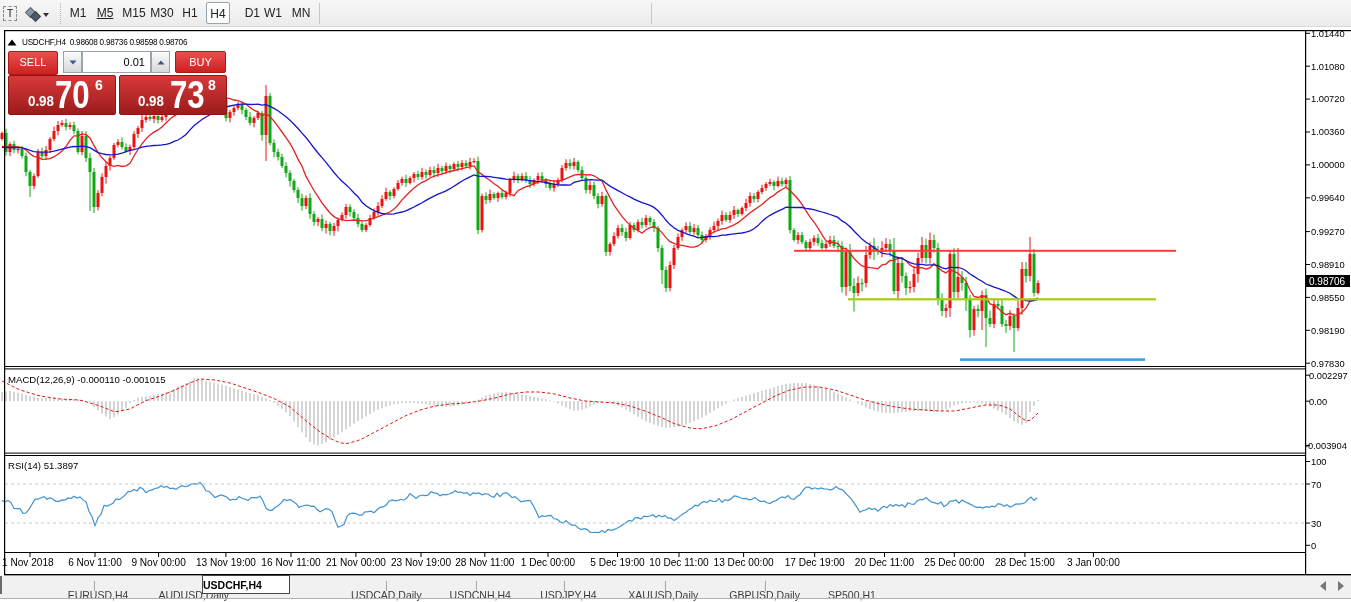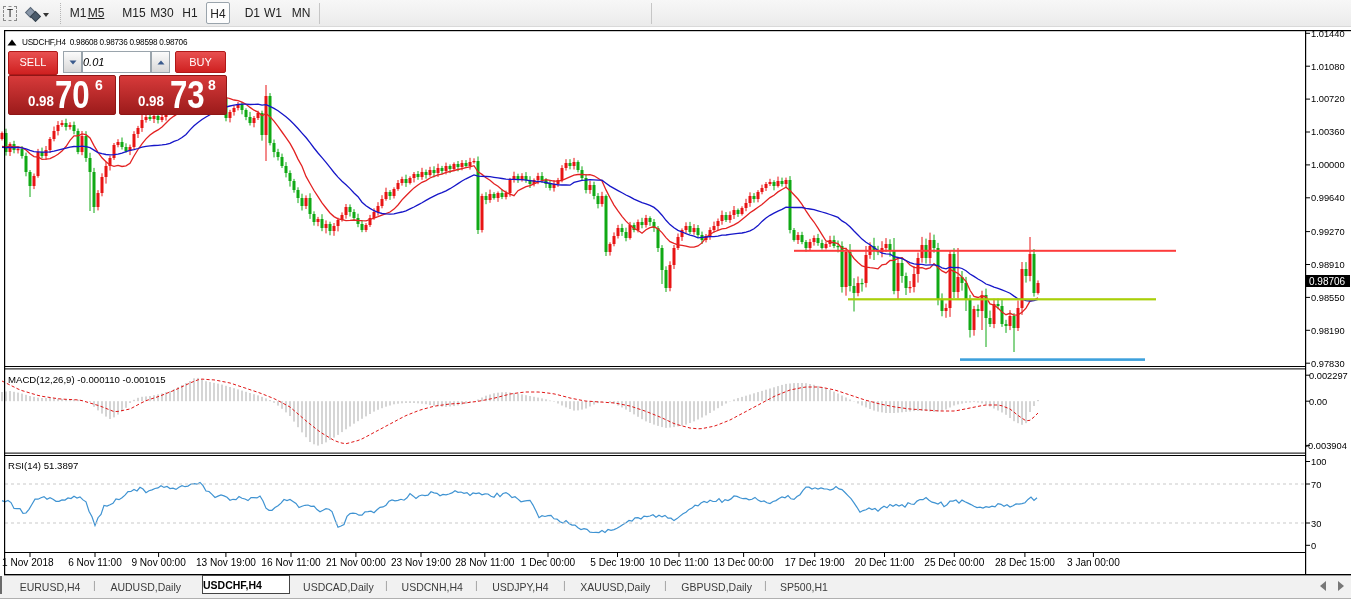--- a/index.html
+++ b/index.html
@@ -6,21 +6,21 @@
 .tfbtn { position:absolute; top:2px; width:28px; height:22px; line-height:22px; text-align:center; font-size:12px; color:#222; }
 .sel { background:#fdfdfd; border:1px solid #9aa4ac; border-radius:2px; }
 .vsep { position:absolute; top:3px; width:1px; height:21px; background:#c6c6c6; }
 #chartsvg { position:absolute; left:0; top:0; }
 #panel { position:absolute; left:8px; top:50px; width:219px; height:65px; }
 .rbtn { position:absolute; background:linear-gradient(#e85050,#cf2020); color:#fff; font-size:11px; text-align:center; border:1px solid #b01818; border-radius:2px; }
 .bigbox { position:absolute; background:linear-gradient(#d73a3a,#9c1b1b); border:1px solid #8f1616; border-radius:2px; color:#fff; }
 .spinbtn { position:absolute; width:19px; height:22px; background:linear-gradient(#fbfbfb,#d8d8d8); border:1px solid #9aa4ac; }
 .spinbtn:after { content:""; position:absolute; left:5px; }
 #tabs { position:absolute; left:0; top:576px; width:1351px; height:22px; background:#f1f1f1; font-size:10.5px; color:#3c3c3c; }
-.tab { position:absolute; top:5px; }
+.tab { position:absolute; top:13px;margin-left:48px; }
 .tsep { position:absolute; top:3px; color:#999; }
 #activetab { position:absolute; left:202px; top:-1px; width:88px; height:19px; background:#fff; border:1px solid #444; line-height:18px; font-weight:bold; color:#000; }
 </style></head>
 <body>
 <svg id="chartsvg" width="1351" height="602" viewBox="0 0 1351 602">
 <rect x="0" y="0" width="1351" height="602" fill="#ffffff"></rect>
 <line x1="2" y1="131.5" x2="2" y2="140.5" stroke="#e81414" stroke-width="1"></line>
 <rect x="0.5" y="133.0" width="3" height="6.0" fill="#e81414"></rect>
 <line x1="6" y1="128.7" x2="6" y2="155.6" stroke="#10a915" stroke-width="1"></line>
 <rect x="4.5" y="133.0" width="3" height="19.0" fill="#10a915"></rect>
@@ -898,39 +898,39 @@
 
 <div id="toolbar">
   <div style="position:absolute;left:3px;top:6px;width:14px;height:15px;border:1px dashed #8a8a8a;text-align:center;line-height:14px;font-size:10px;color:#111;">T</div>
   <svg style="position:absolute;left:24px;top:6px;" width="26" height="16">
     <rect x="3" y="3" width="7" height="7" transform="rotate(45 6.5 6.5)" fill="#8896a8" stroke="#5a6878" stroke-width="1"></rect>
     <rect x="8" y="7" width="7" height="7" transform="rotate(45 11.5 10.5)" fill="#4a5a6a" stroke="#36434f" stroke-width="1"></rect>
     <path d="M 19 7 L 25 7 L 22 11 Z" fill="#333"></path>
   </svg>
   <div class="vsep" style="left:60px;border-left:1px dotted #b5b5b5;background:none;"></div>
   <div class="tfbtn" style="left:64px;">M1</div>
-  <div class="tfbtn" style="left:82px;text-decoration:underline;">M5</div>
+  <div class="tfbtn" style="left:91px;text-decoration:underline;">M5</div>
   <div class="tfbtn" style="left:120px;">M15</div>
   <div class="tfbtn" style="left:148px;">M30</div>
   <div class="tfbtn" style="left:176px;">H1</div>
   <div class="tfbtn sel" style="left:206px;top:2px;width:24px;">H4</div>
   <div class="tfbtn" style="left:232px;text-align:right;">D1</div>
   <div class="tfbtn" style="left:259px;">W1</div>
   <div class="tfbtn" style="left:287px;">MN</div>
   <div class="vsep" style="left:319px;"></div>
   <div class="vsep" style="left:651px;"></div>
 </div>
 
 <div id="panel">
   <div class="rbtn" style="left:0px;top:1px;width:50px;height:24px;line-height:21px;">SELL</div>
   <div class="spinbtn" style="left:55px;top:1px;"></div>
   <svg style="position:absolute;left:55px;top:1px;" width="19" height="22">
       <path d="M 6.5 9.5 L 13.5 9.5 L 10 13.5 Z" fill="#3a5a8c"></path>
     </svg>
-  <div style="position:absolute;left:74px;top:1px;width:69px;height:22px;background:#fff;border:1px solid #9aa4ac;font-size:11px;line-height:21px;padding-right:5px;color:#000;font-style:italic;">0.01</div>
+  <div style="position:absolute;left:74px;top:1px;width:69px;height:22px;background:#fff;border:1px solid #9aa4ac;font-size:11px;text-align:right;line-height:21px;padding-right:5px;color:#000;">0.01</div>
   <div class="spinbtn" style="left:143px;top:1px;"></div>
   <svg style="position:absolute;left:143px;top:1px;" width="19" height="22">
       <path d="M 6.5 13.5 L 13.5 13.5 L 10 9.5 Z" fill="#3a5a8c"></path>
     </svg>
   <div class="rbtn" style="left:167px;top:1px;width:51px;height:22px;line-height:21px;">BUY</div>
   <div class="bigbox" style="left:0px;top:25px;width:108px;height:40px;">
     <span style="position:absolute;left:19px;top:17px;font-size:14px;font-weight:bold;transform:scaleX(0.95);transform-origin:left top;">0.98</span>
     <span style="position:absolute;left:46px;top:-3px;font-size:39px;font-weight:bold;transform:scaleX(0.8);transform-origin:left top;">70</span>
     <span style="position:absolute;left:86px;top:1px;font-size:14px;font-weight:bold;">6</span>
   </div>

